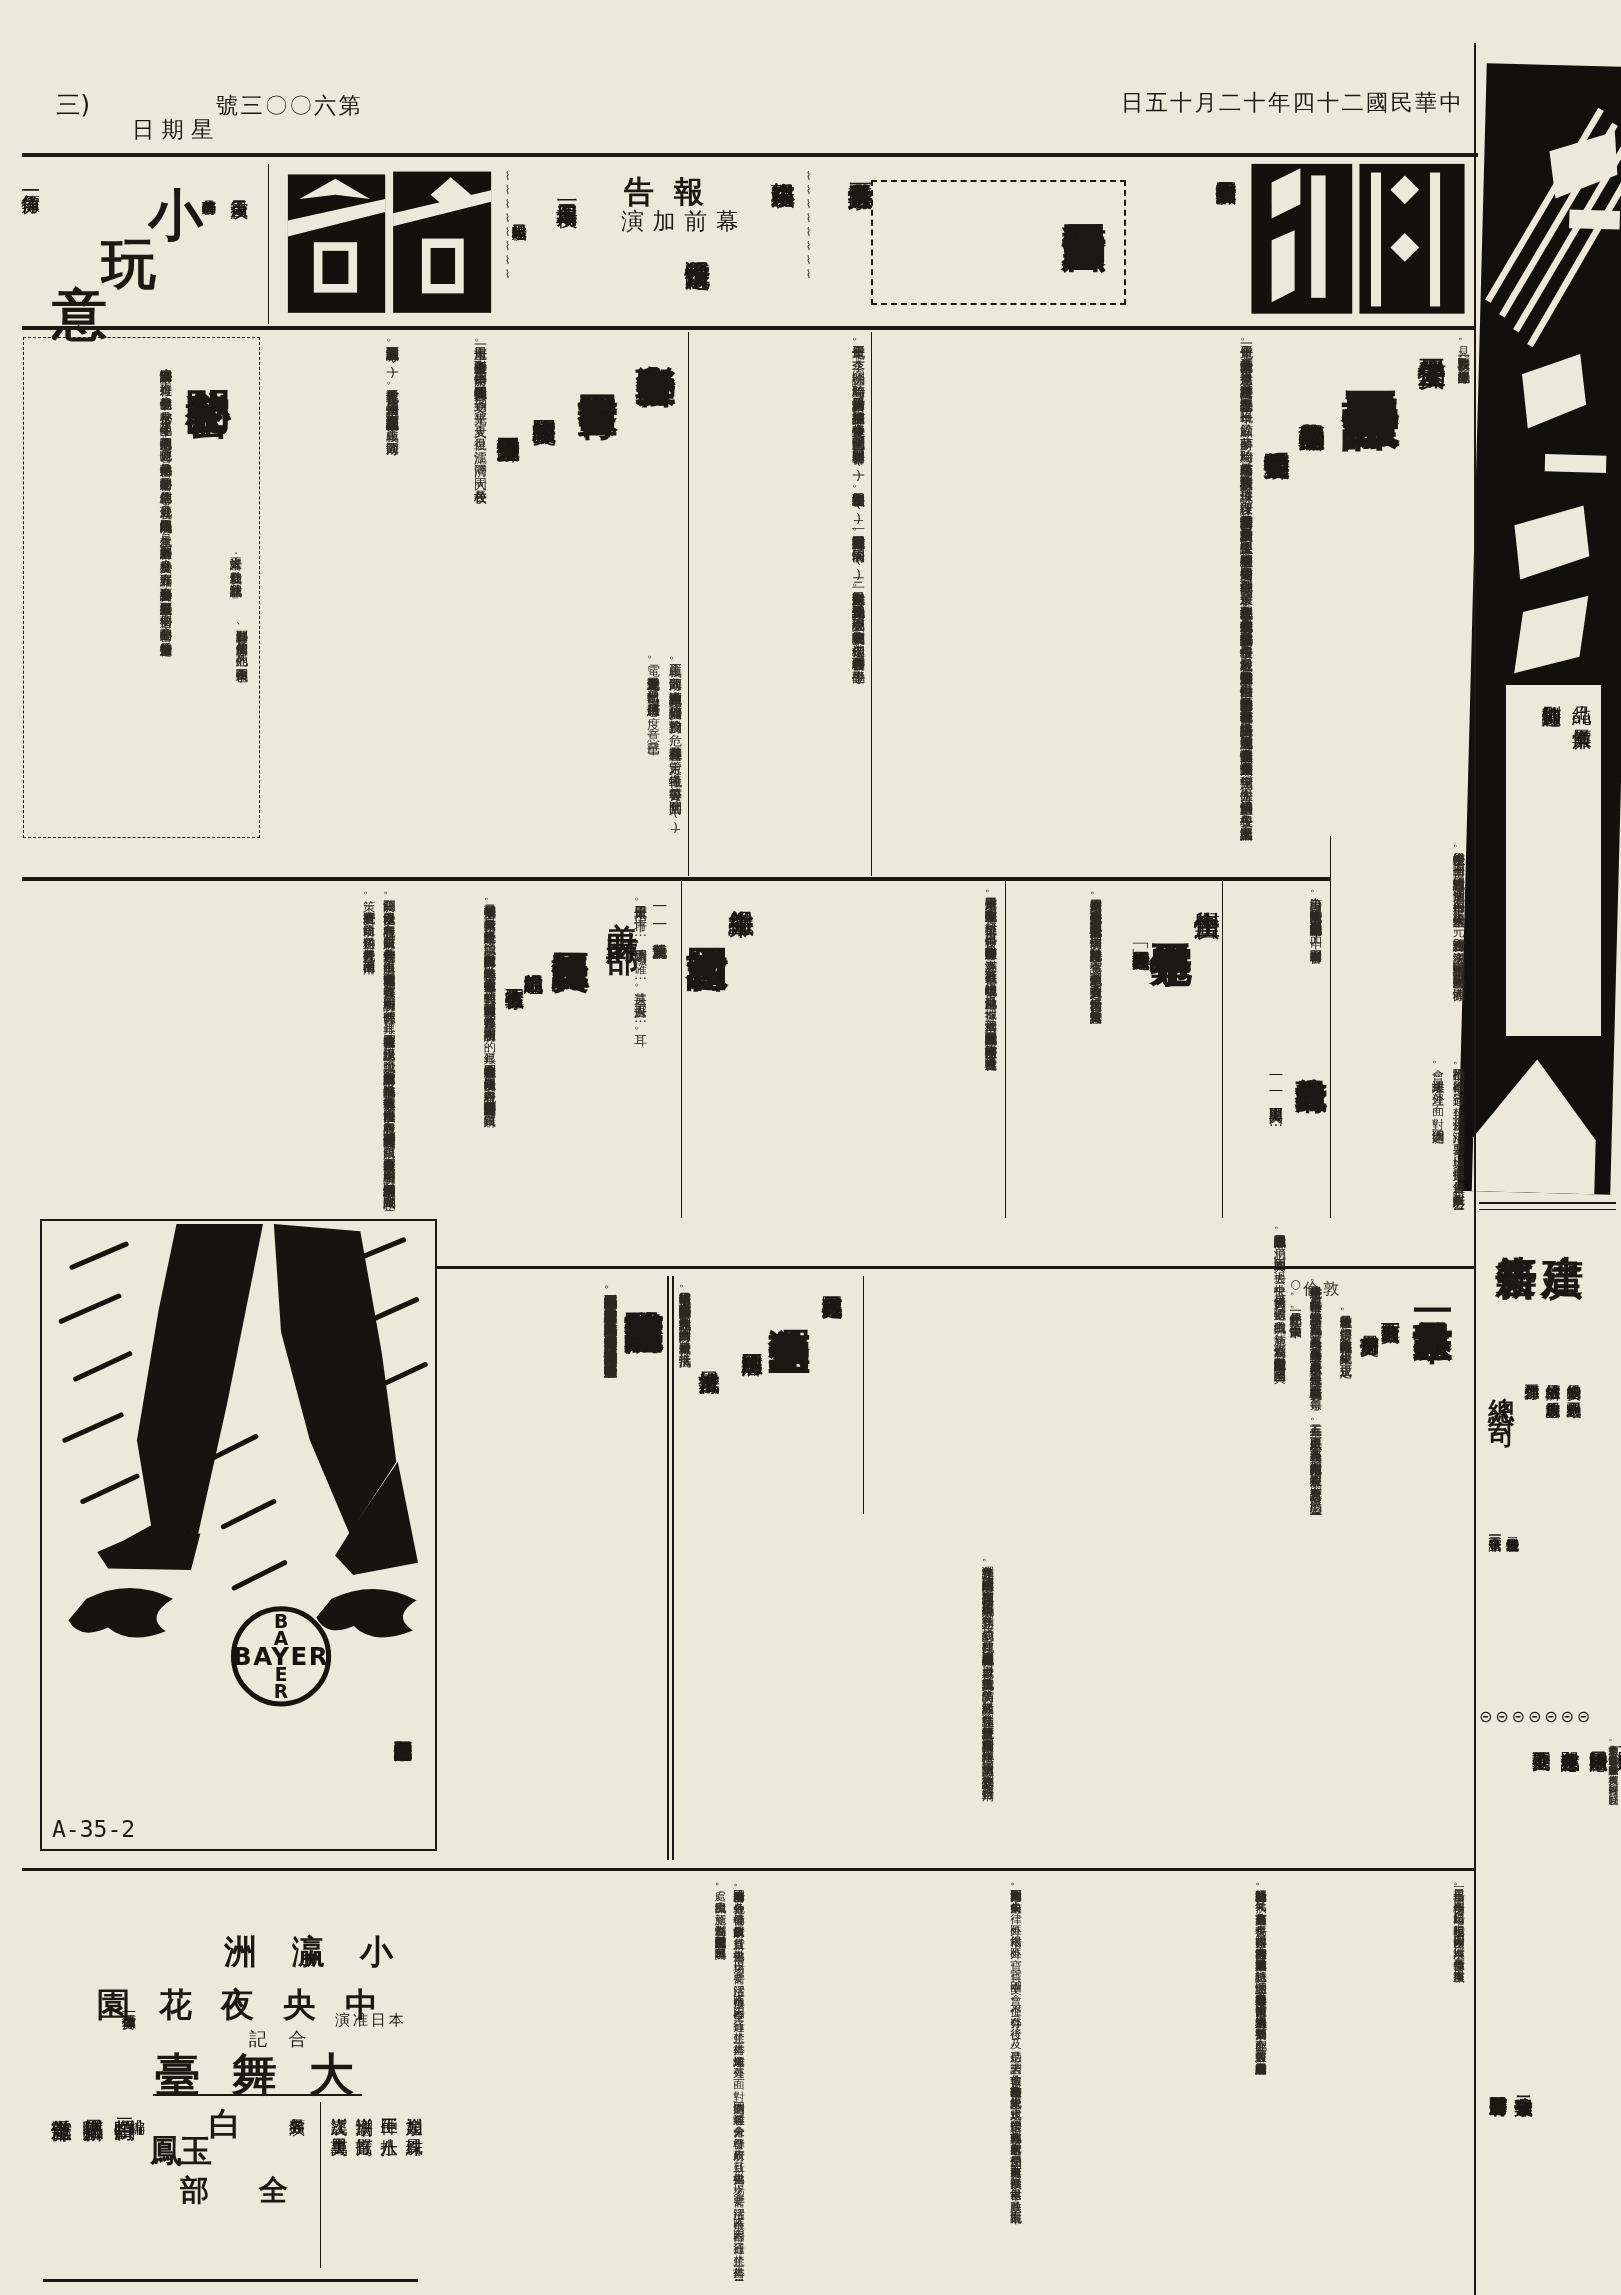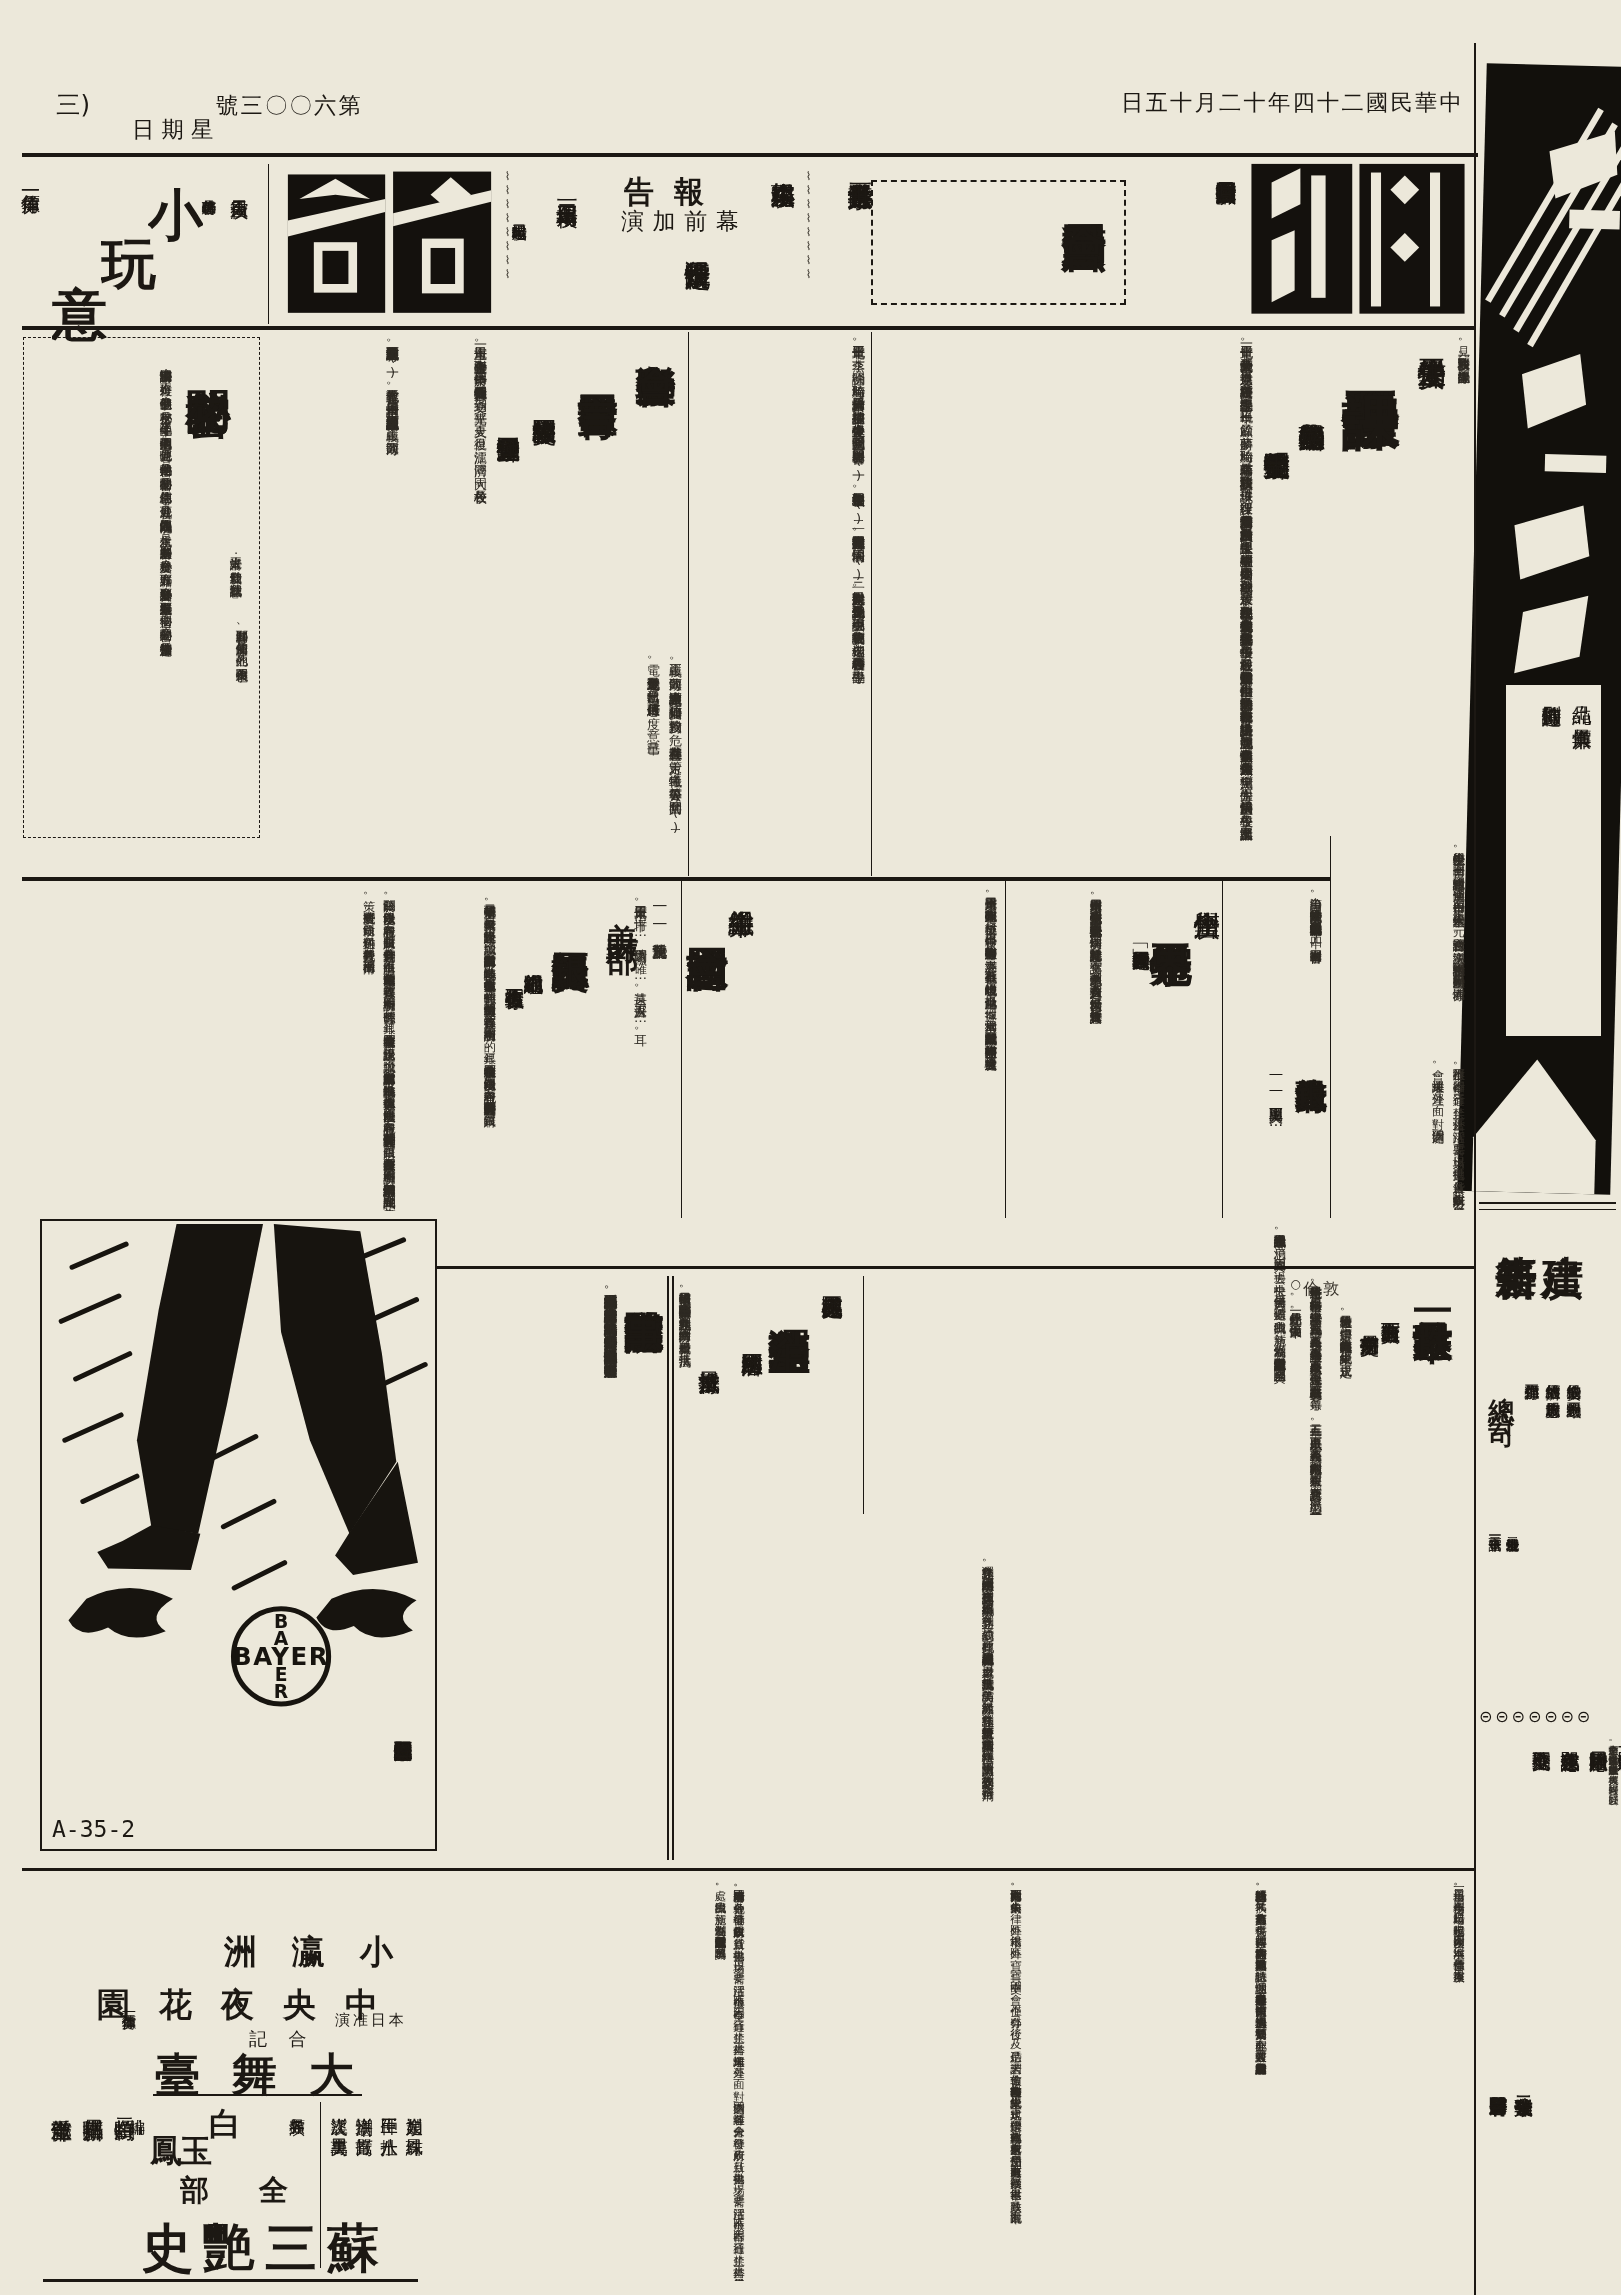--- a/index.html
+++ b/index.html
@@ -256,21 +256,20 @@
 王仲臣…八十八扯
 劉漢培…打嚴嵩
 裘次江…萬里尋夫</div>
   <div class="rule" style="left:320px;top:2102px;width:1.4px;height:166px;"></div>
   <div class="v" style="left:287px;top:2106px;font-size:16px;height:79px;">各界頻演</div>
   <div class="h serif bold" style="left:209px;top:2103px;font-size:32px;">白</div>
   <div class="h serif bold" style="left:180px;top:2130px;font-size:32px;">玉</div>
   <div class="h serif bold" style="left:150px;top:2130px;font-size:32px;">鳳</div>
   <div class="v" style="left:127px;top:2106px;font-size:16px;height:79px;">編排</div>
   <div class="h bold" style="left:180px;top:2171px;font-size:29px;letter-spacing:50px;">部全</div>
-  <div class="h serif bold" style="left:141px;top:2214px;font-size:52px;letter-spacing:10px;">史艷三蘇</div>
   <div class="v pre" style="left:45px;top:2103px;font-size:21px;height:195px;line-height:1.5;">特煩劉白二
 藝員新排唱
 做雜重全部</div>
   <div class="rule" style="left:43px;top:2279px;width:375px;height:2.9px;"></div>
 
   <div class="rule" style="left:1474px;top:43px;width:2.2px;height:2252px;"></div>
 </div>
 
 
 </body></html>

